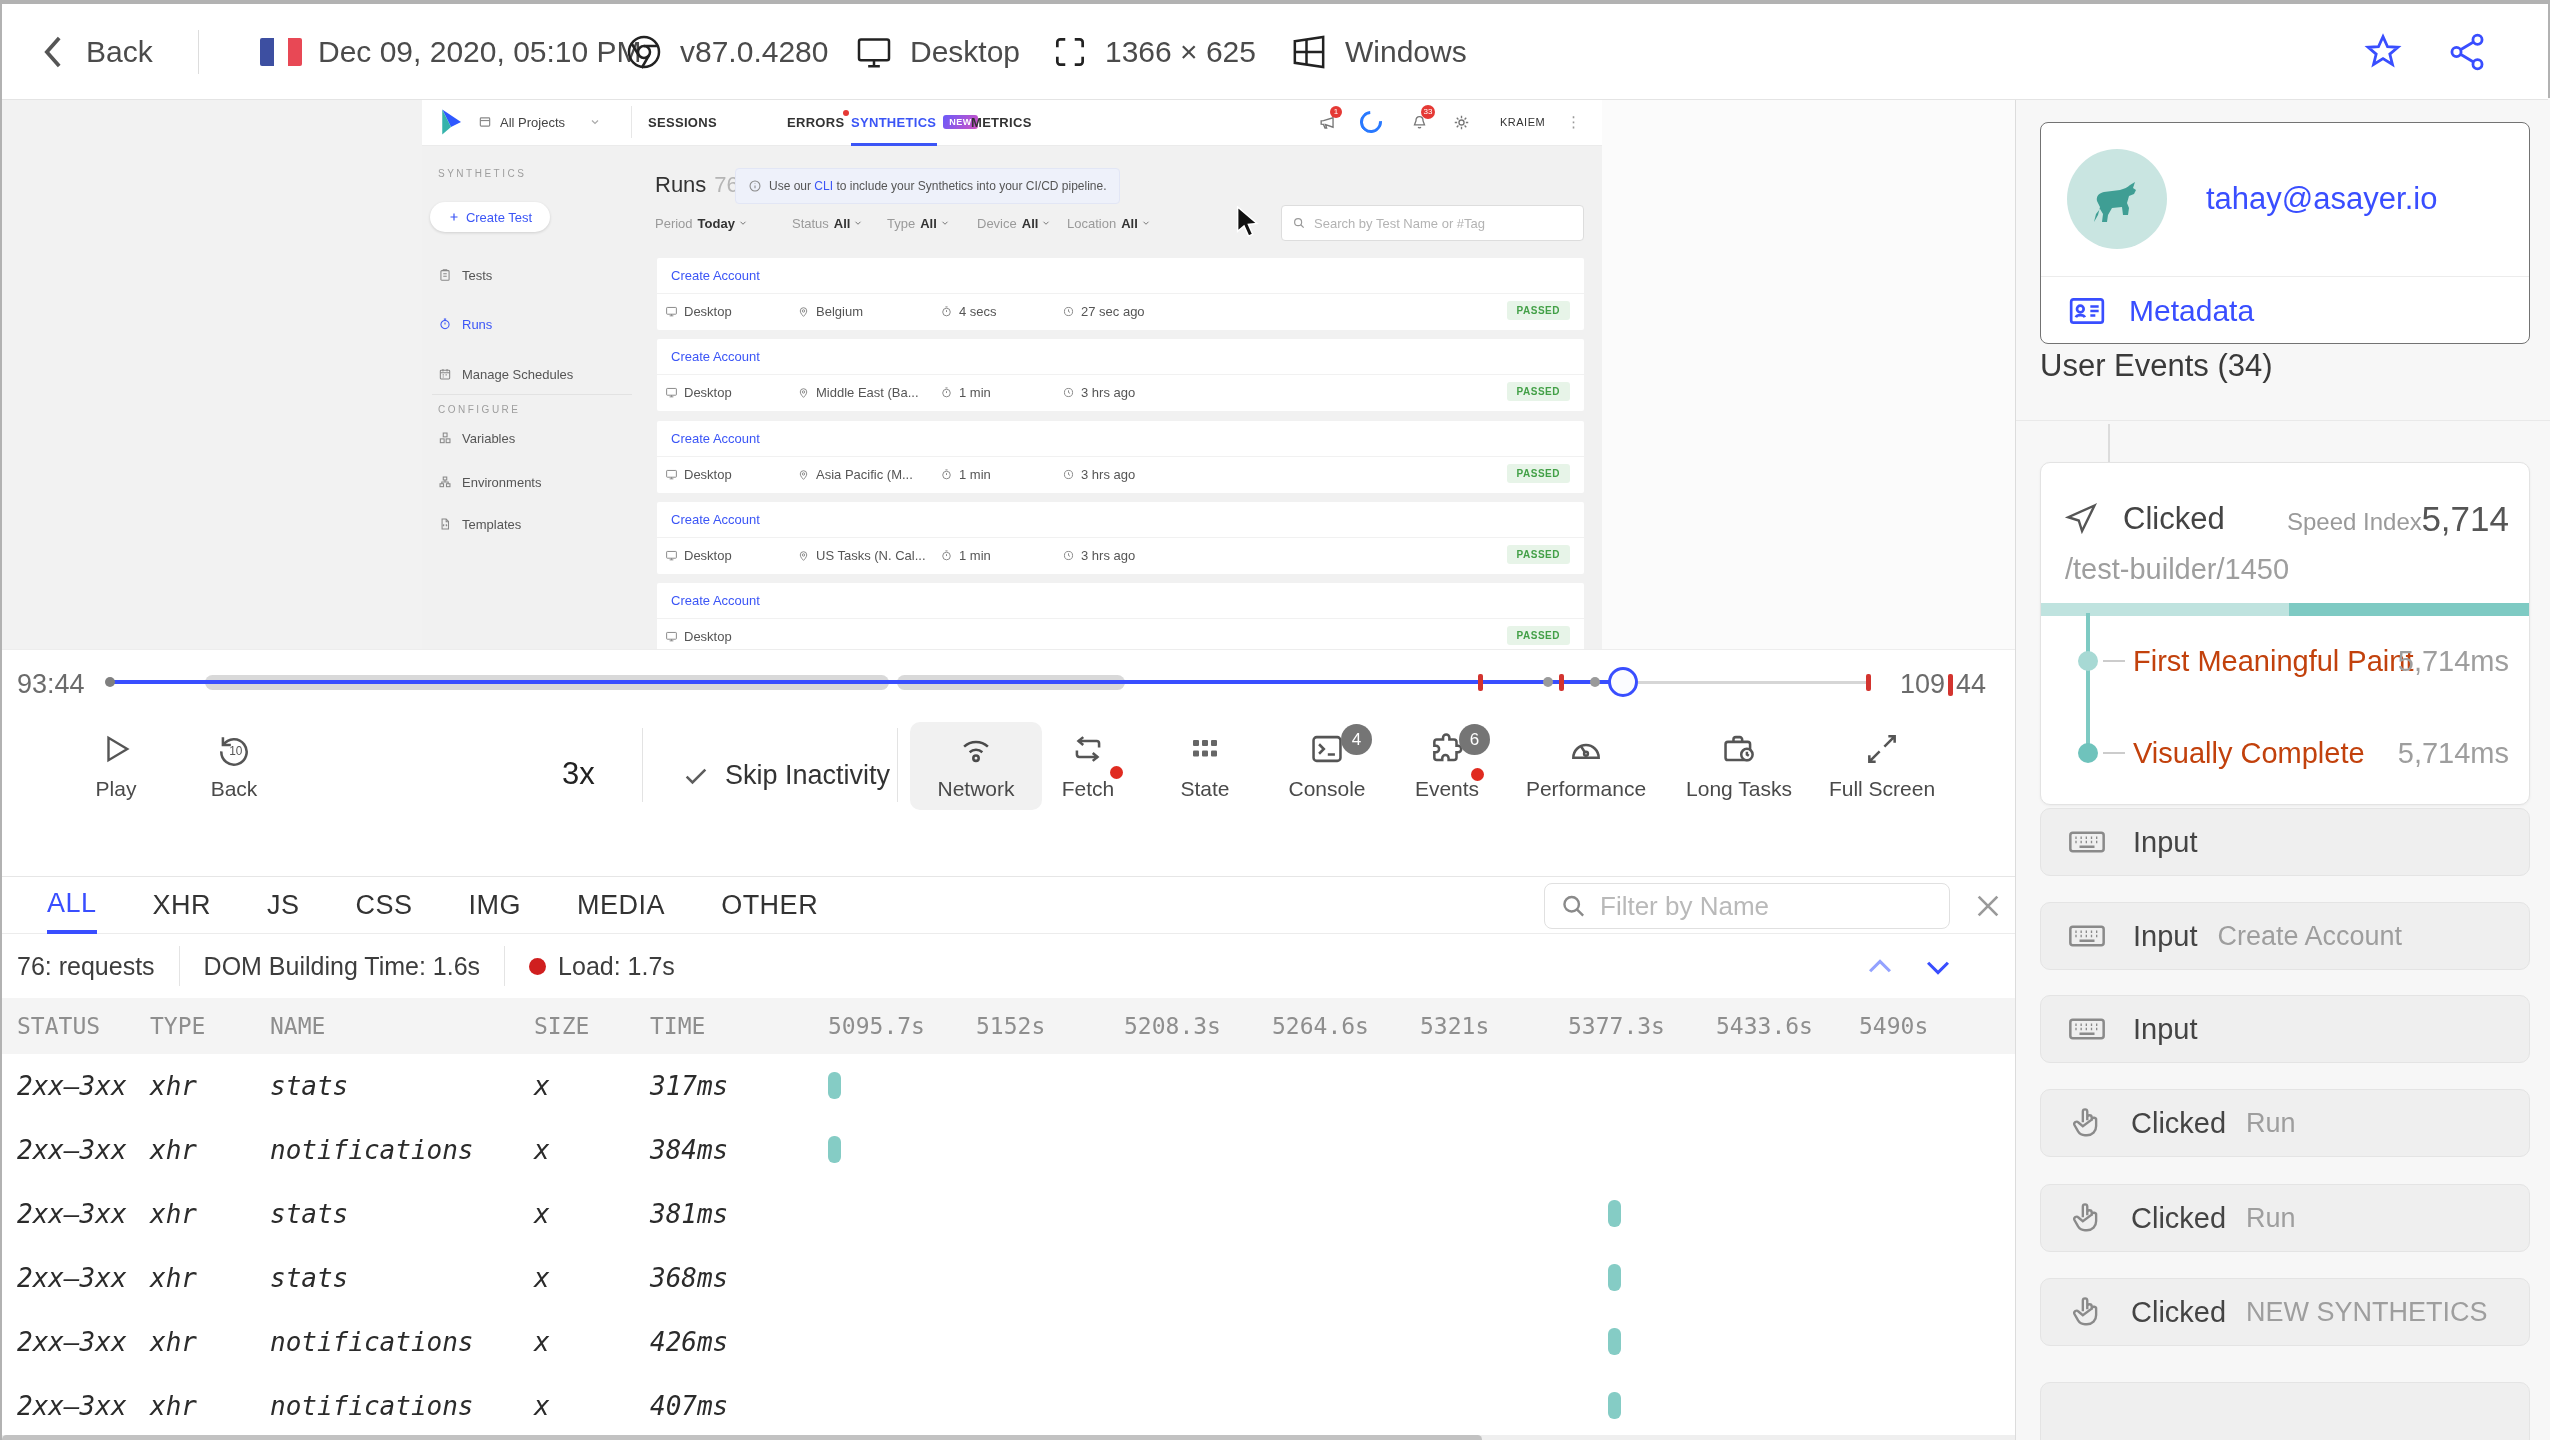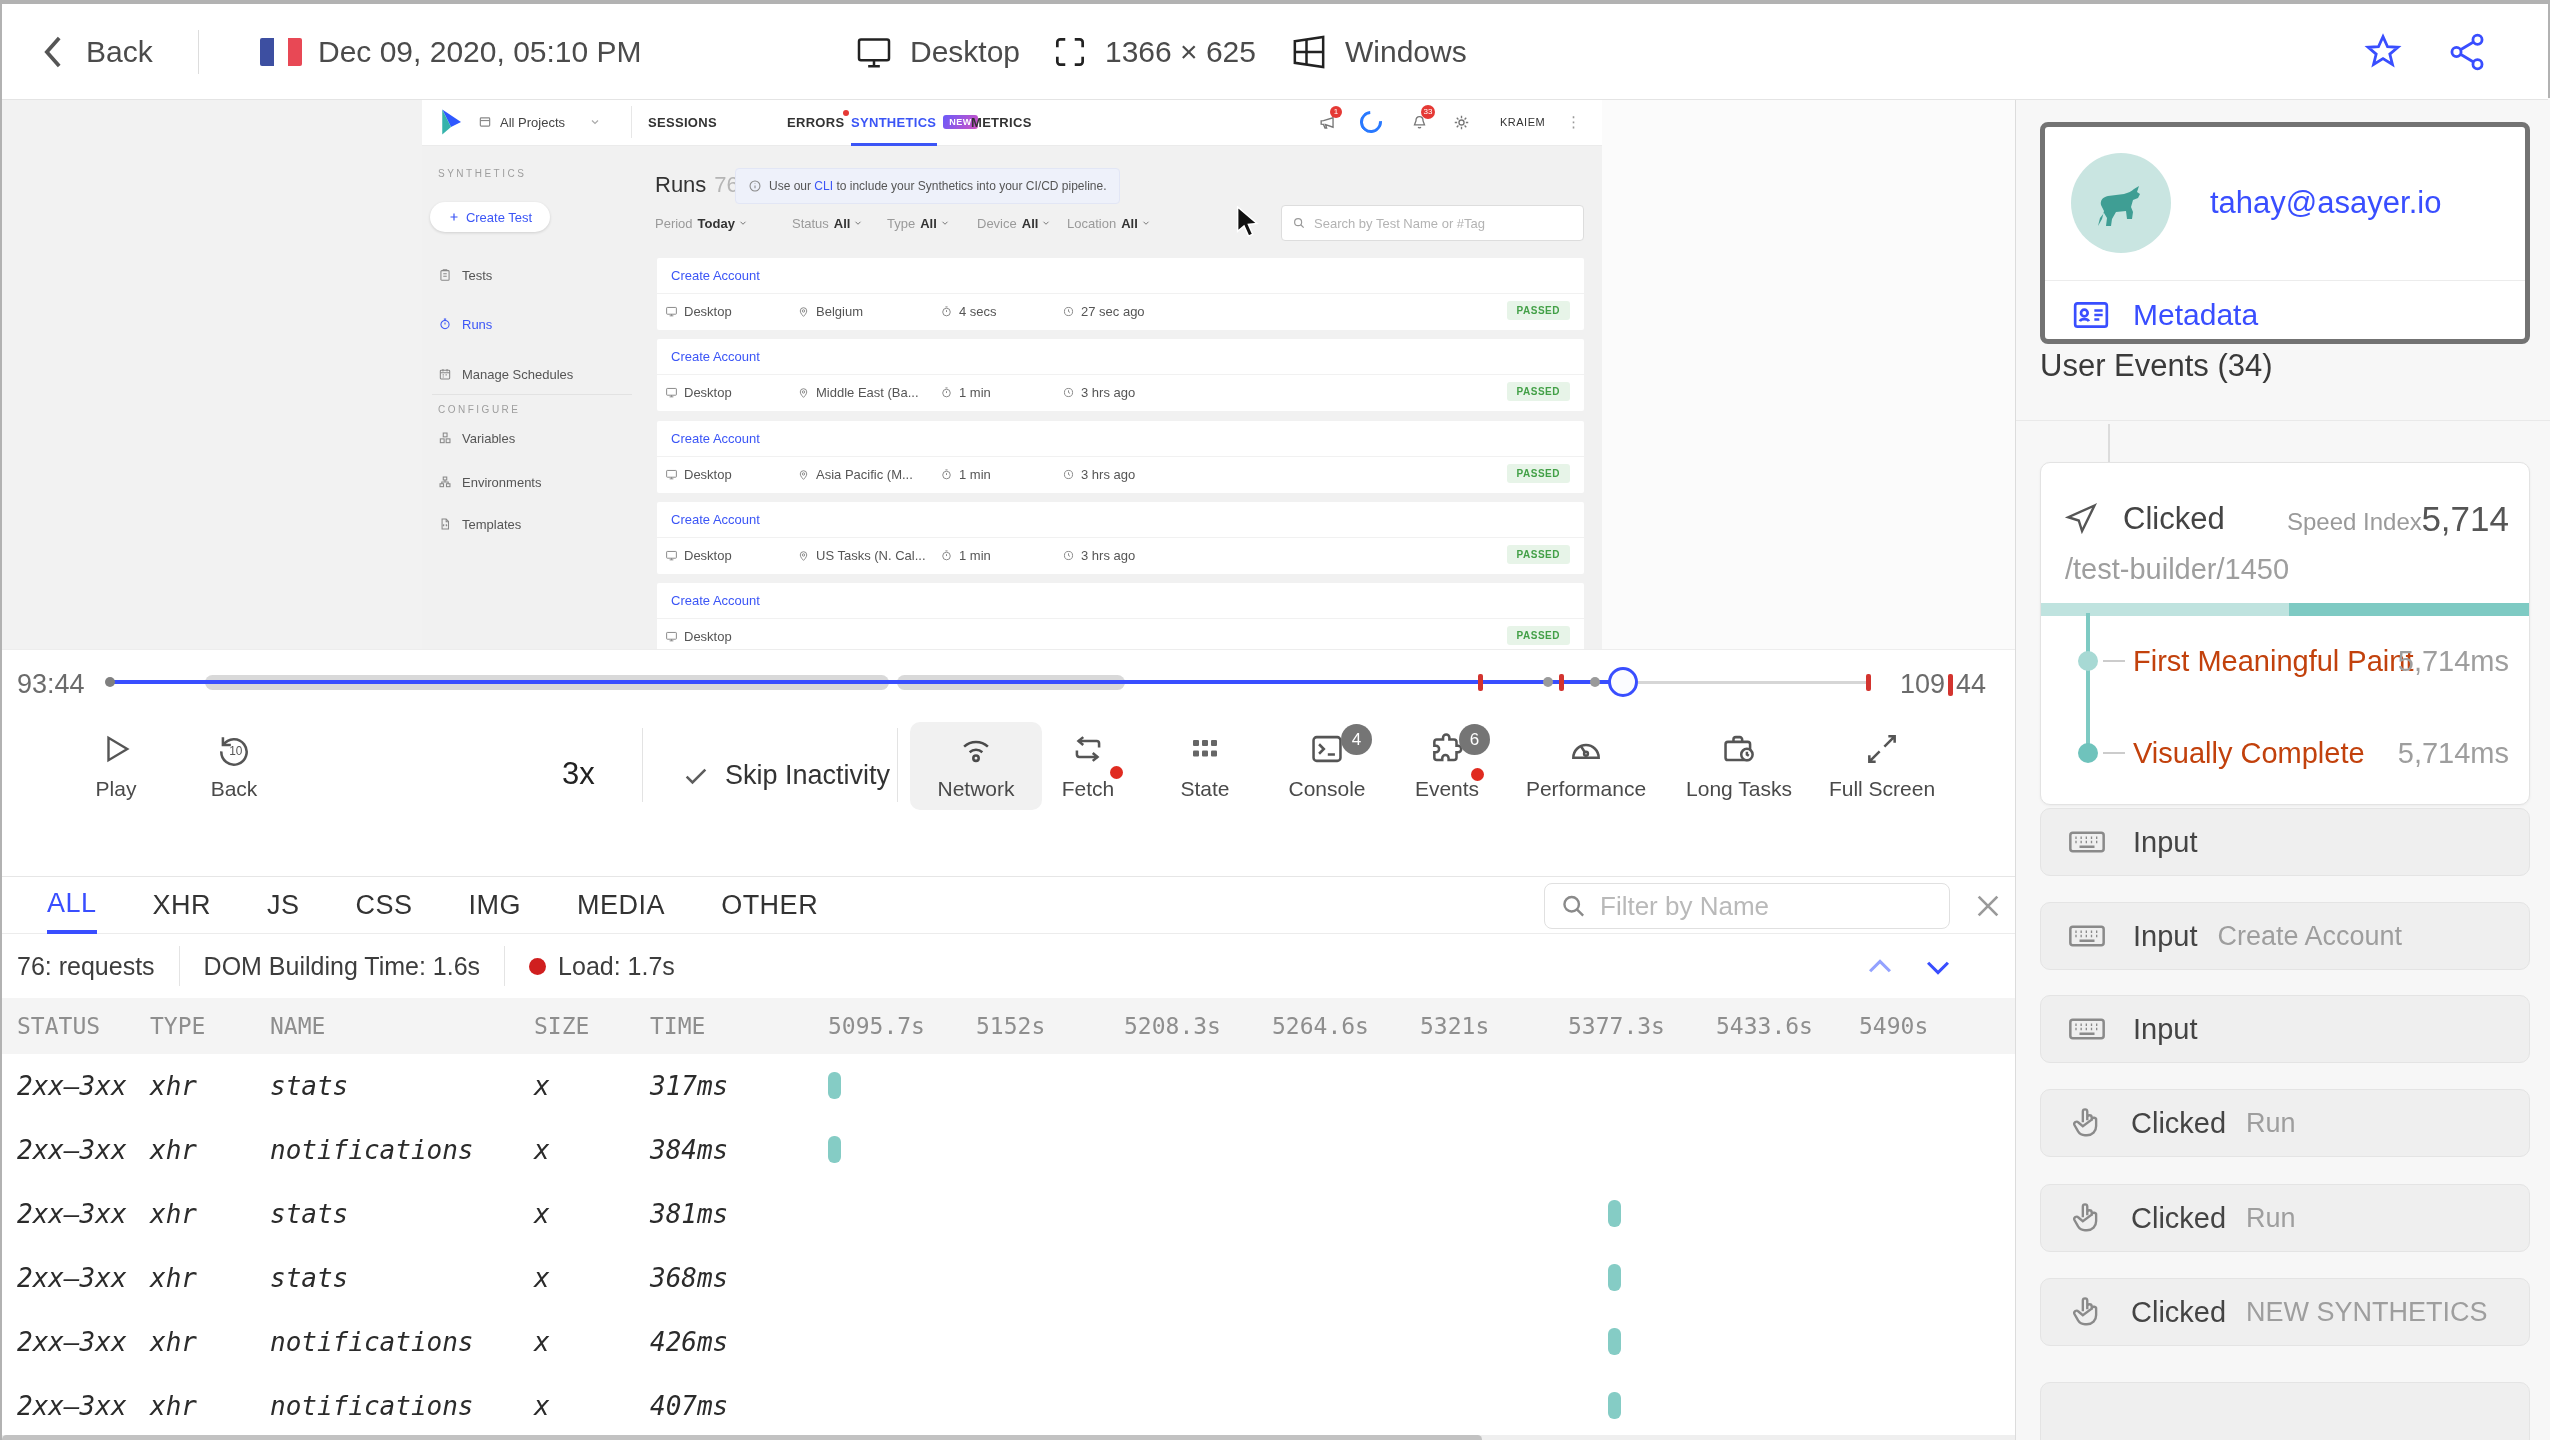--- a/index.html
+++ b/index.html
@@ -125,21 +125,21 @@
   .nr-cell { position:absolute; top:17px;font-style:italic; }
   .marker { position:absolute; top:18px; width:13px; height:27px; border-radius:6px; background:#85ccc5; }
   .m-slot-a { left:826px; } .m-slot-b { left:1606px; }
   .hscroll { position:absolute; left:0; bottom:0; width:2013px; height:9px; background:#efefef; }
   .hscroll .thumb { position:absolute; left:0; top:0; width:1480px; height:9px; background:#c2c2c2; border-radius:5px; }
 
   
   .side { position:absolute; left:2013px; top:94px; width:537px; height:1346px; background:#f7f7f7;
     border-left:1px solid #dcdcdc; overflow:hidden; }
   .user-card { position:absolute; left:24px; top:24px; width:490px; height:222px; background:#fff;
-    border:5px solid #737373; border-radius:8px; }
+    border:1px solid #737373; border-radius:8px; }
   .avatar { position:absolute; left:26px; top:26px; width:100px; height:100px; border-radius:50%;
     background:#c9e5e1; display:flex; align-items:center; justify-content:center; }
   .user-email { position:absolute; left:165px; top:58px; font-size:31px; color:#394eff; }
   .user-sep { position:absolute; left:0; top:153px; width:100%; height:1px; background:#ececec; }
   .meta-row { position:absolute; left:26px; top:168px; display:flex; align-items:center; gap:22px;
     color:#394eff; font-size:30px; }
   .events-title { position:absolute; left:24px; top:250px; font-size:31px; color:#3a3a3a; }
   .events-hr { position:absolute; left:0; top:322px; width:100%; height:1px; background:#e9e9e9; }
   .connector { position:absolute; left:92px; top:326px; width:2px; height:38px; background:#dcdcdc; }
 
@@ -182,20 +182,30 @@
 
     <div class="tb-item" style="left:258px;">
       <span class="flag">
         <div style="background:#3d4fa1"></div>
           <div style="background:#fff"></div>
           <div style="background:#e84855"></div>
       </span>
       <span>Dec 09, 2020, 05:10 PM</span>
     </div>
 
+    <div class="tb-item" style="left:622px;">
+      <span>
+        <svg width="40" height="40" viewBox="0 0 24 24" fill="none" stroke="#222" stroke-width="1.5">
+          <circle cx="12" cy="12" r="9"></circle>
+            <circle cx="12" cy="12" r="3.6"></circle>
+          <path d="M12 8.4h8.6M8.9 14.2 4.6 6.9M14.9 14.2l-4.3 7.4"></path>
+        </svg>
+      </span>
+      <span>v87.0.4280</span>
+    </div>
 
     <div class="tb-item" style="left:852px;">
       <span>
         <svg width="40" height="40" viewBox="0 0 24 24" fill="none" stroke="#222" stroke-width="1.5">
           <rect x="3" y="4.5" width="18" height="12.5" rx="1.2"></rect>
             <path d="M12 17v3.2M8.5 20.5h7"></path>
         </svg>
       </span>
       <span>Desktop</span>
     </div>

